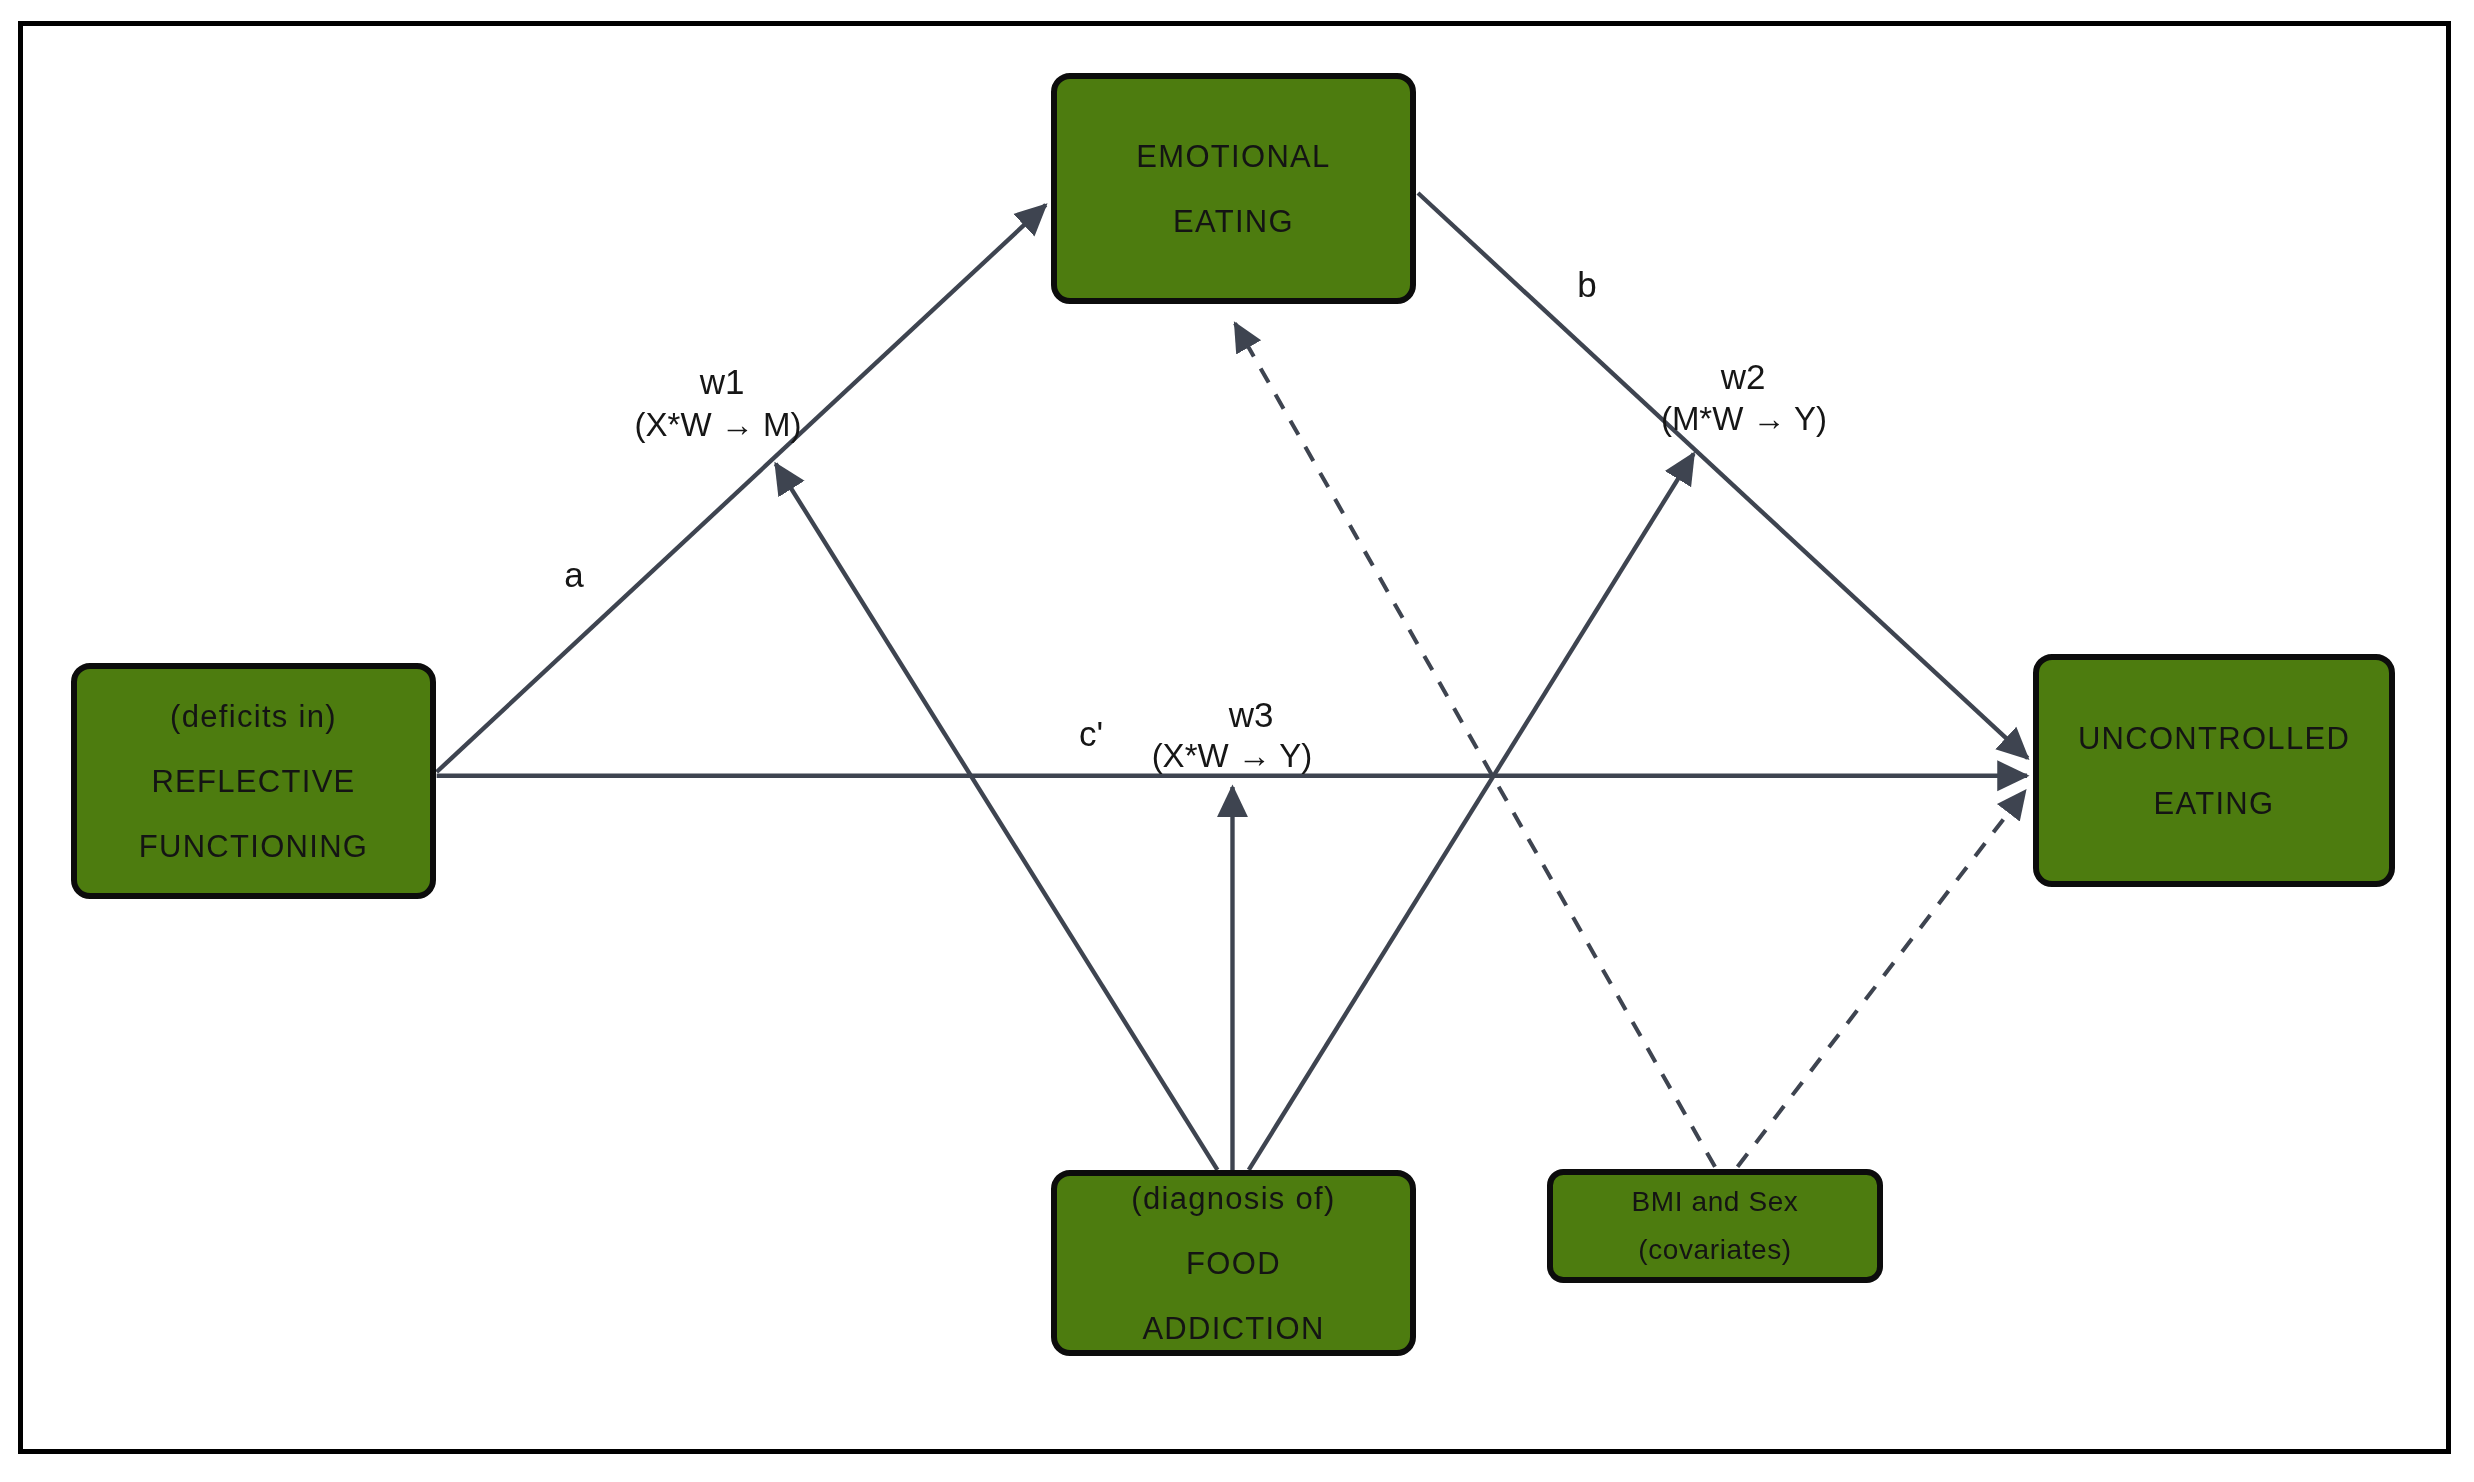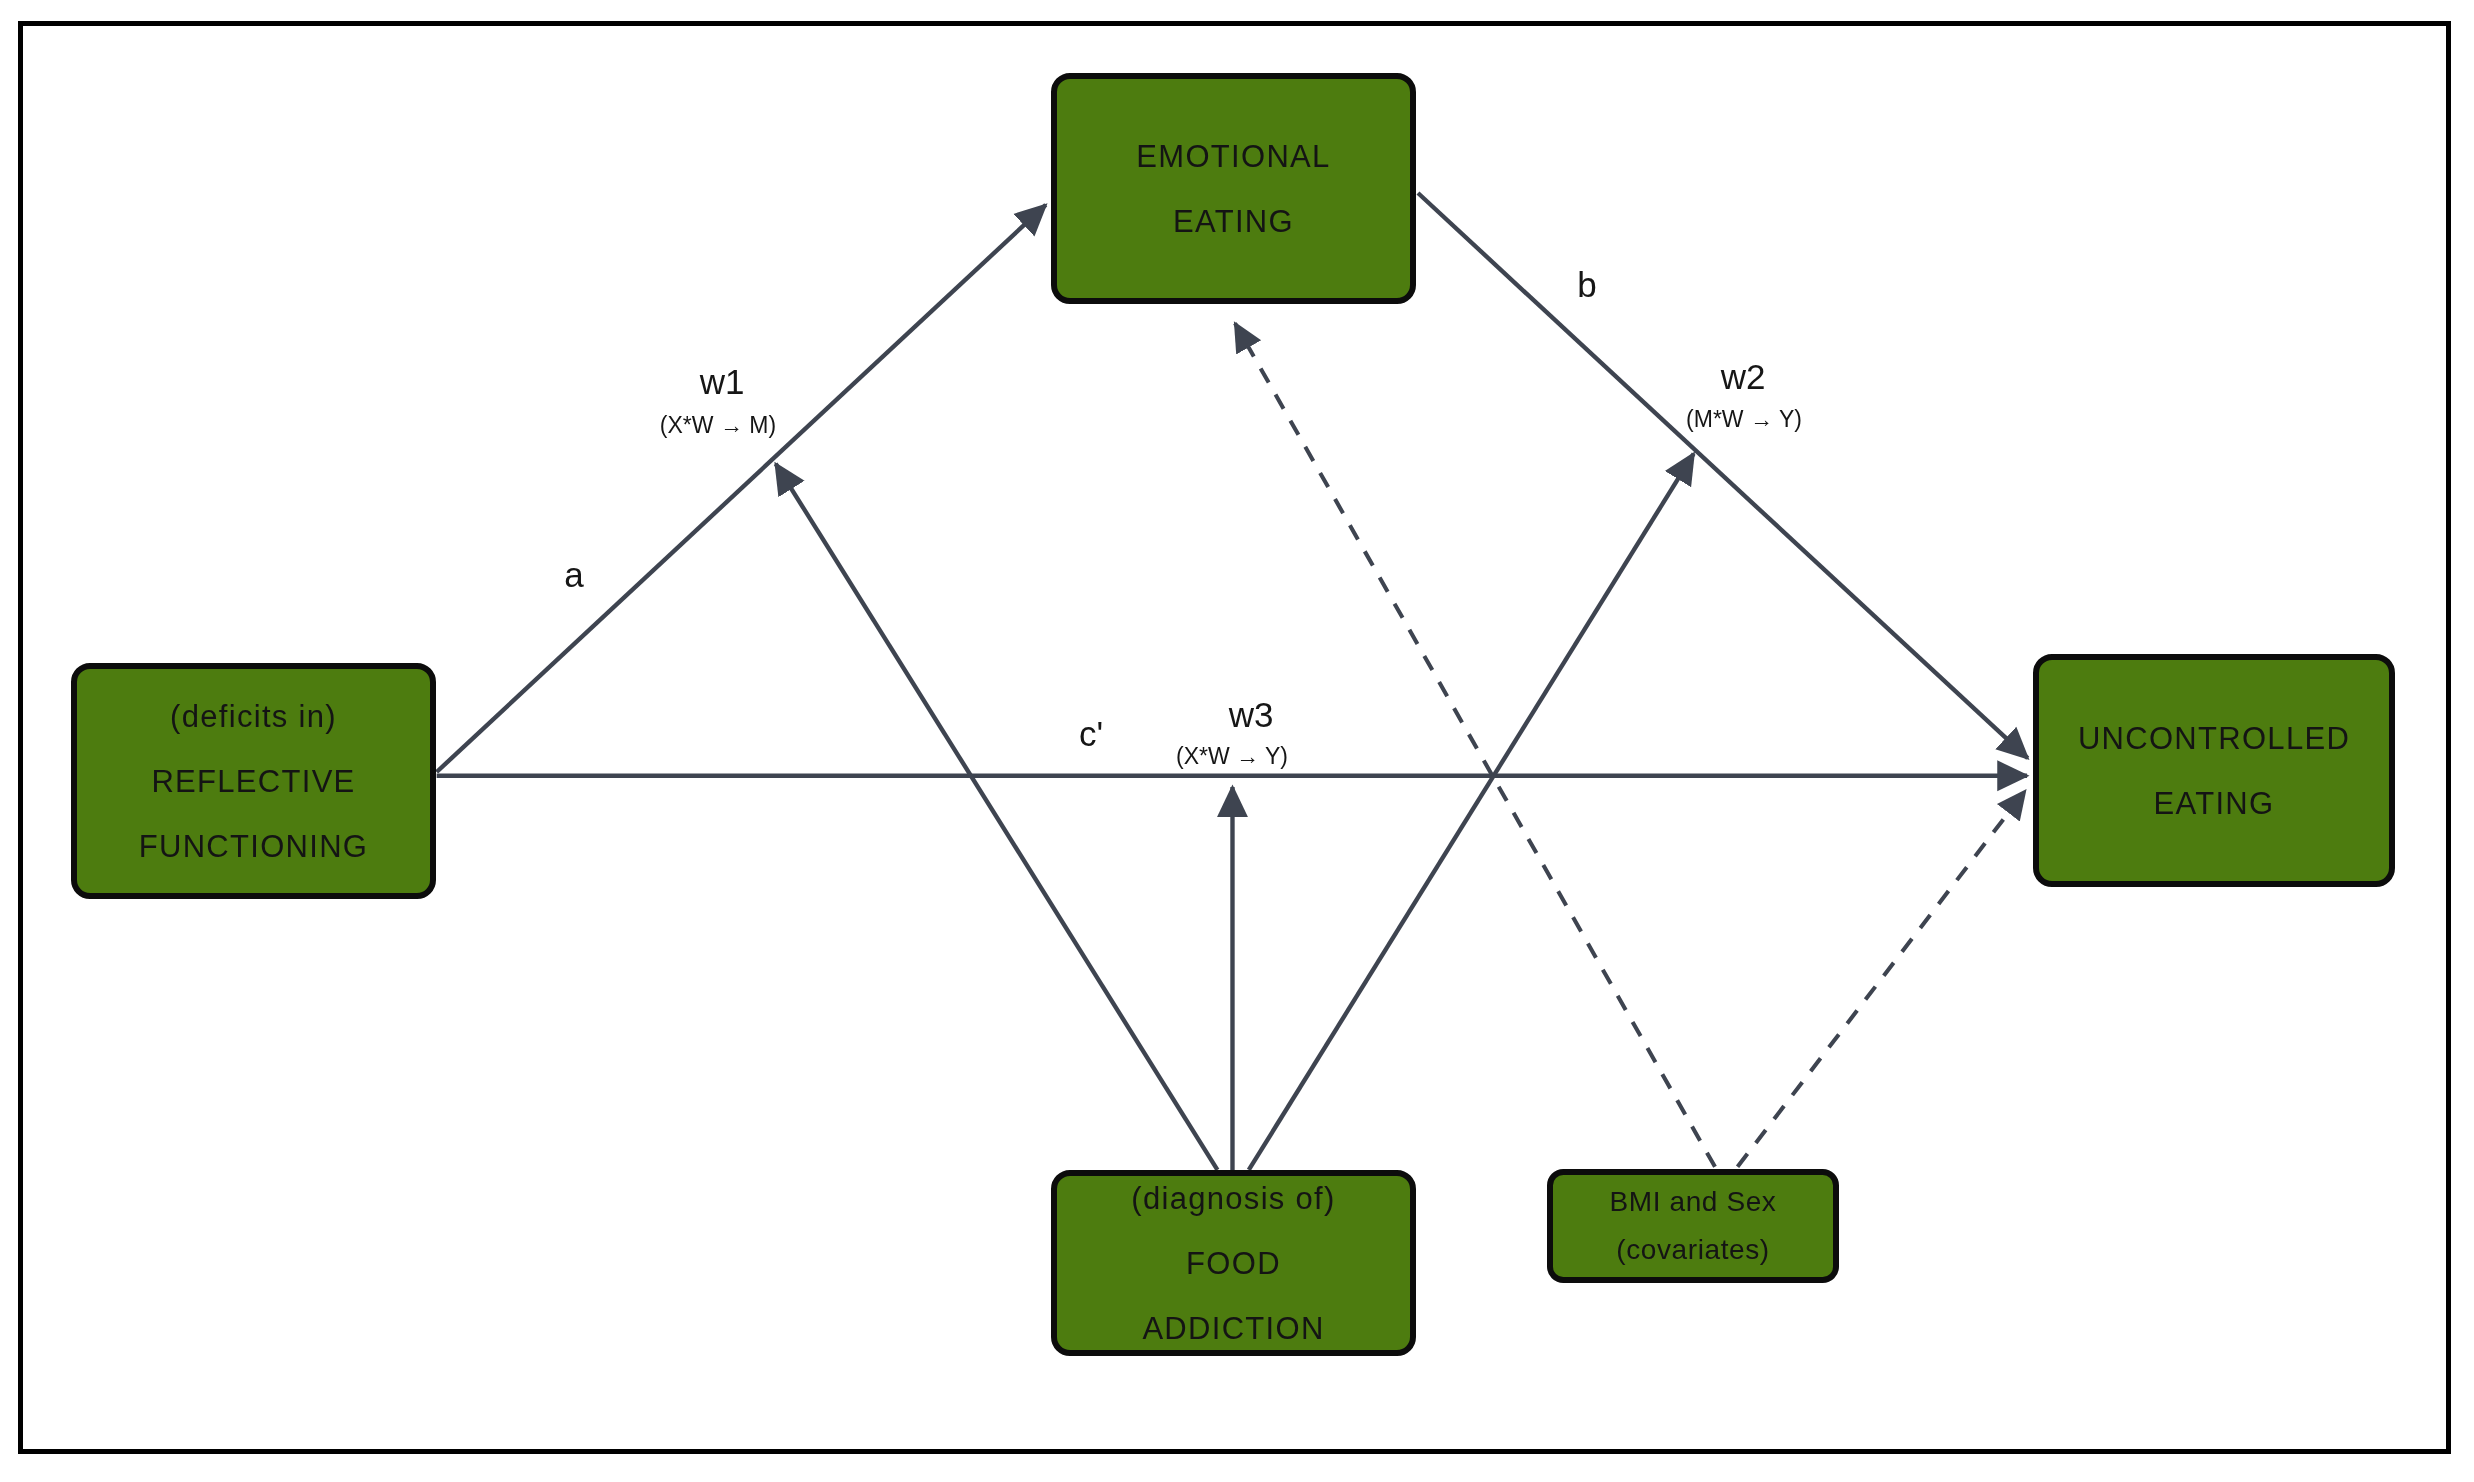--- a/index.html
+++ b/index.html
@@ -49,21 +49,21 @@
   .path-label {
     position: absolute;
     transform: translate(-50%, -50%);
     font-size: 35px;
     color: #161616;
     white-space: nowrap;
   }
   .path-sublabel {
     position: absolute;
     transform: translate(-50%, -50%);
-    font-size: 23px;
+    font-size: 33px;
     color: #161616;
     white-space: nowrap;
   }
   .edge-line { stroke: #3e4450; stroke-width: 7; fill: none; }
   .edge-line.dashed { stroke-width: 6.5; stroke-dasharray: 26 22; }
 </style>
 </head>
 <body>
 
 <div id="canvas">
@@ -109,21 +109,21 @@
     <span class="node-label">UNCONTROLLED
 EATING</span>
   </div>
 
   <div class="node" style="left:1051px; top:1170px; width:365px; height:186px;">
     <span class="node-label">(diagnosis of)
 FOOD
 ADDICTION</span>
   </div>
 
-  <div class="node" style="left:1547px; top:1169px; width:292px; height:114px; border-radius:16.3px;">
+  <div class="node" style="left:1547px; top:1169px; width:336px; height:114px; border-radius:16.3px;">
     <span class="node-label small">BMI and Sex
 (covariates)</span>
   </div>
 
   <div class="path-label" style="left:574px; top:575px;">a</div>
 
   <div class="path-label" style="left:1587px; top:285px;">b</div>
 
   <div class="path-label" style="left:1091px; top:734px;">c'</div>
 

